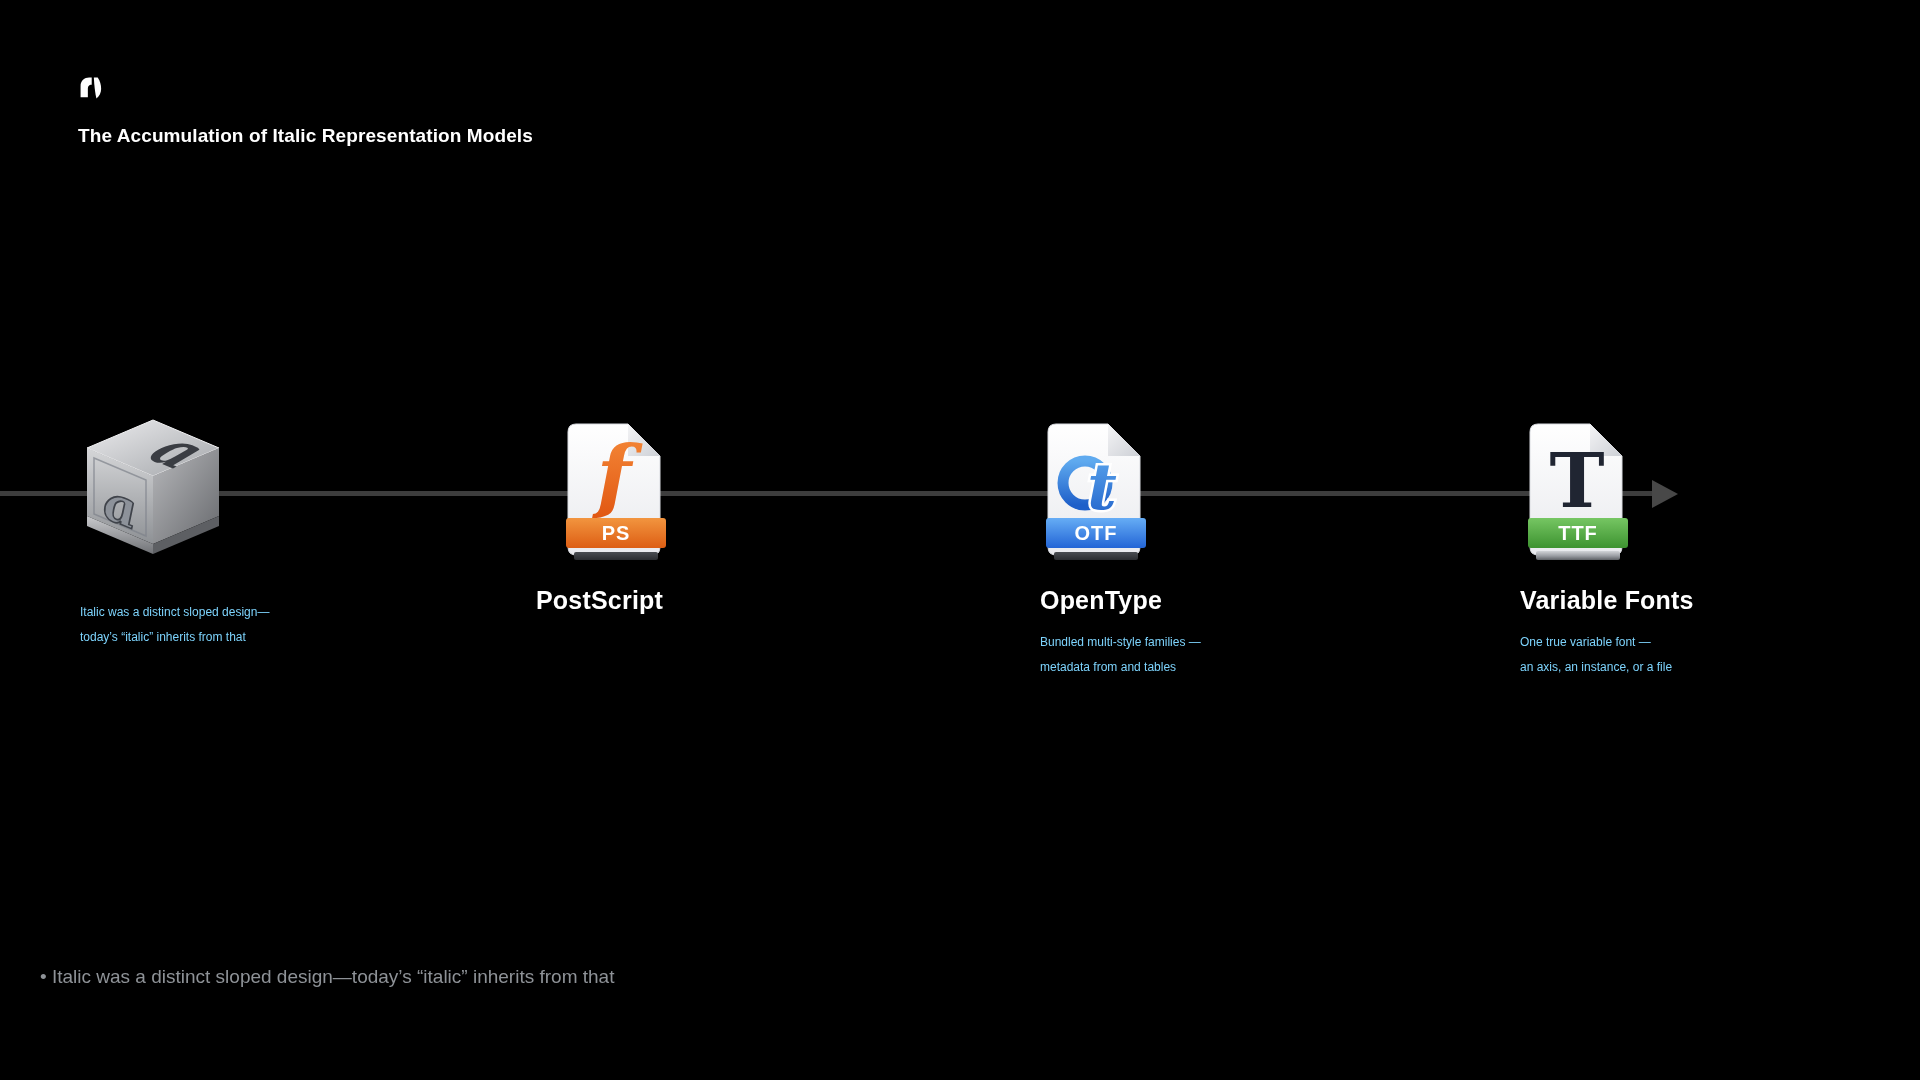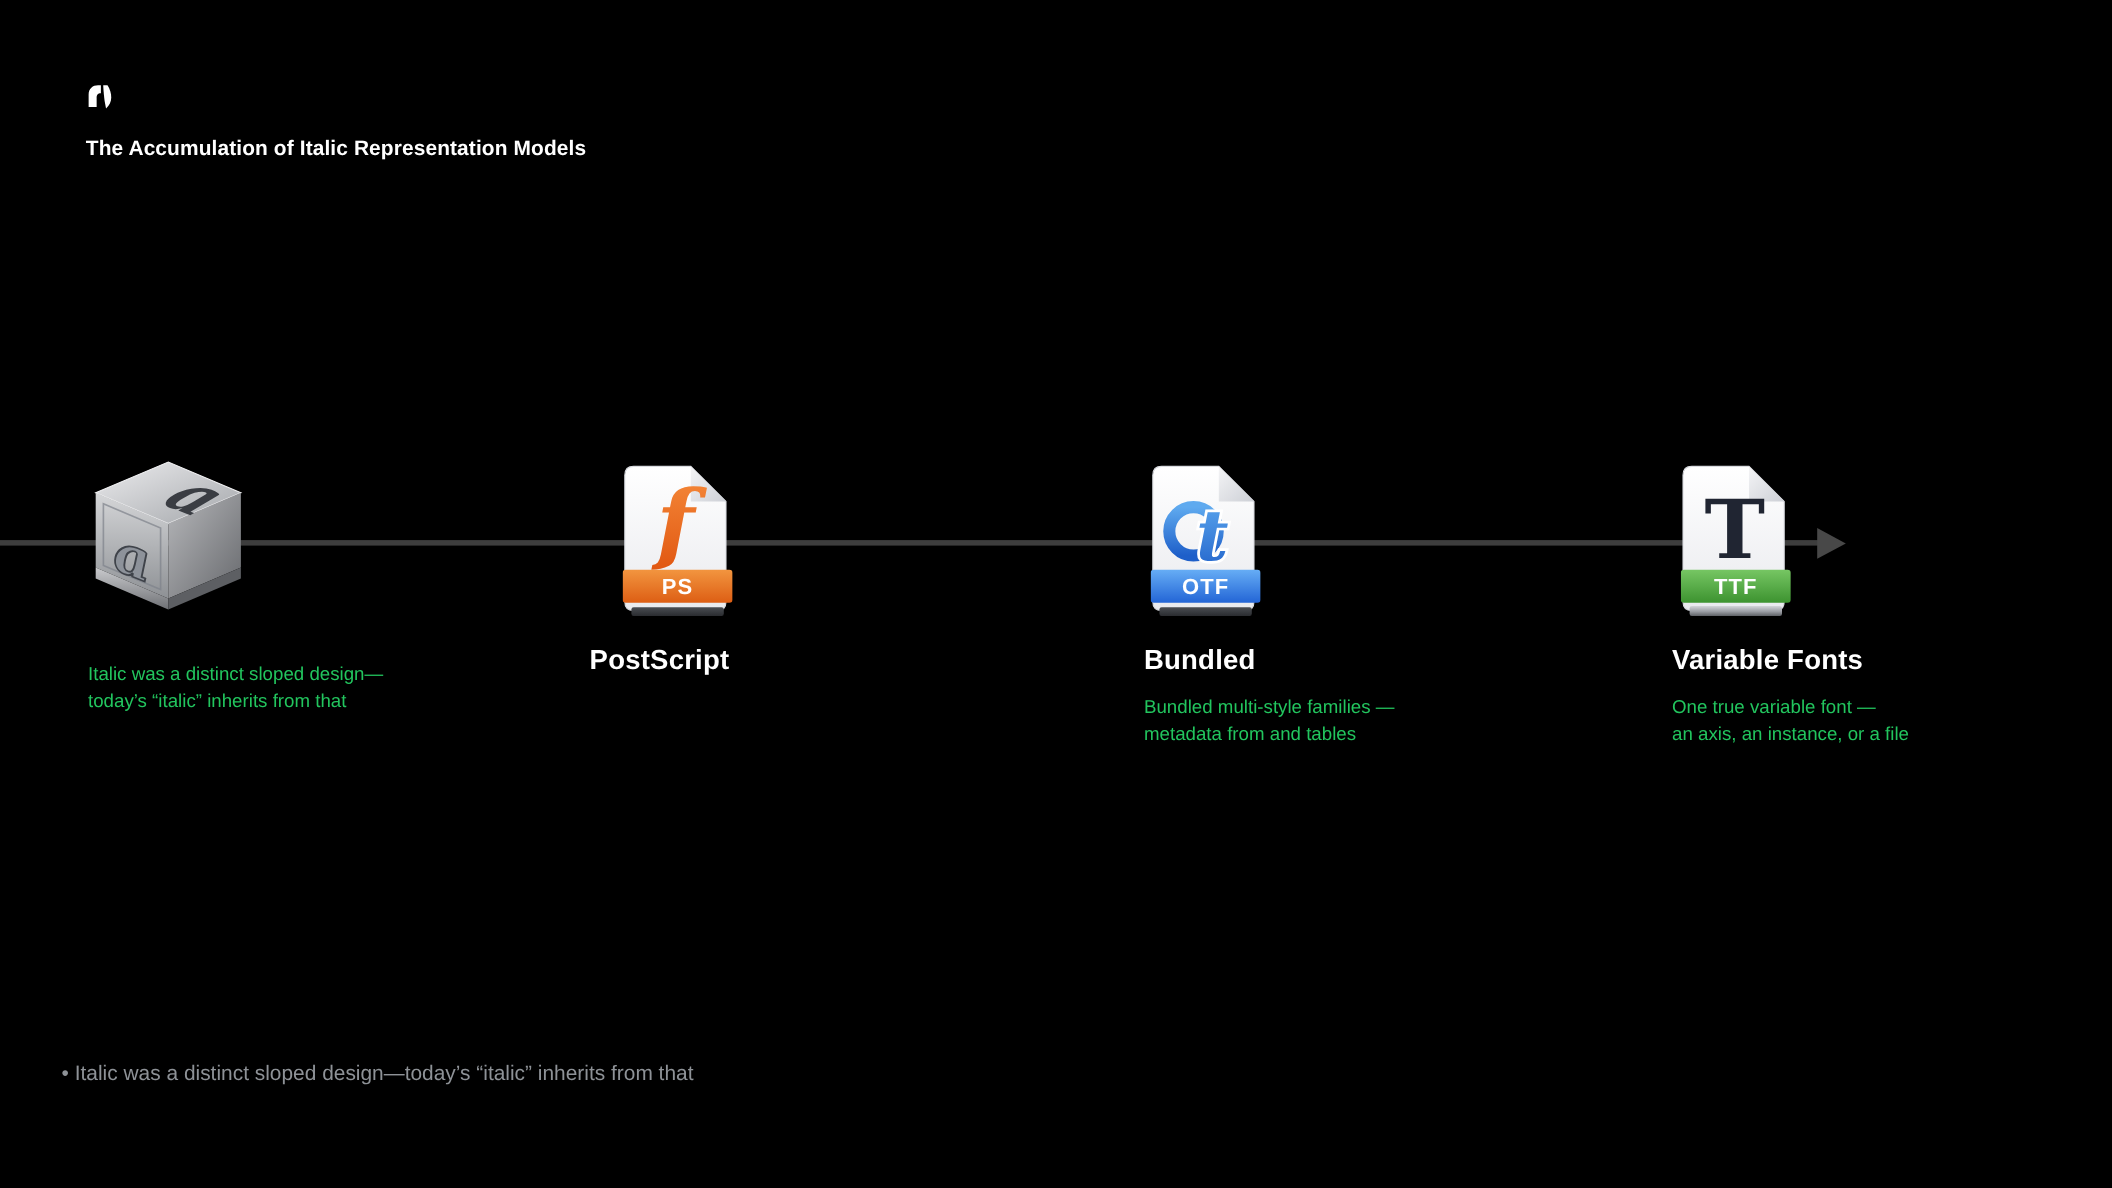--- a/index.html
+++ b/index.html
@@ -17,26 +17,26 @@
   
   .stage-icon{position:absolute;z-index:2;}
   .icon-cube{left:77px;top:412px;}
   .icon-ps{left:566px;top:421px;}
   .icon-otf{left:1046px;top:421px;}
   .icon-ttf{left:1528px;top:421px;}
   
   .stage-text{position:absolute;top:585px;width:450px;z-index:2;}
   .col-0{left:80px;} .col-1{left:536px;} .col-2{left:1040px;} .col-3{left:1520px;}
   .stage-text h2{margin:0;font-size:25px;line-height:30px;font-weight:700;color:#ffffff;letter-spacing:.2px;}
-  .stage-text p{margin:15px 0 0;font-size:17px;line-height:25px;font-weight:400;color:#22c55e;white-space:pre-line;}
+  .stage-text p{margin:15px 0 0;font-size:12px;line-height:25px;font-weight:400;color:#7dd3fc;white-space:pre-line;}
   
   .footer{position:absolute;left:40px;top:940px;z-index:2;}
   .footer-intro{font-size:19px;line-height:24px;color:#7b7f83;}
   .footer-bullets{margin-top:25px;font-size:19px;line-height:24px;color:#8e9297;}
-  .footer-bullets div{margin:16px;}
+  .footer-bullets div{margin:0;}
   
   .serif-it{font-family:"DejaVu Serif",serif;font-style:italic;font-weight:700;}
   .serif{font-family:"DejaVu Serif",serif;font-weight:700;}
   .badge-label{font-family:"Liberation Sans",sans-serif;font-weight:700;font-size:20px;letter-spacing:1px;fill:#ffffff;}
 </style>
 </head>
 <body>
 
 <div class="slide">
 
@@ -147,21 +147,21 @@
   </svg>
 
   <div class="stage-text col-0">
     <p>Italic was a distinct sloped design—
 today’s “italic” inherits from that</p>
   </div>
   <div class="stage-text col-1">
     <h2>PostScript</h2>
   </div>
   <div class="stage-text col-2">
-    <h2>Bundled</h2>
+    <h2>OpenType</h2>
     <p>Bundled multi-style families —
 metadata from and tables</p>
   </div>
   <div class="stage-text col-3">
     <h2>Variable Fonts</h2>
     <p>One true variable font —
 an axis, an instance, or a file</p>
   </div>
 
   <div class="footer">

